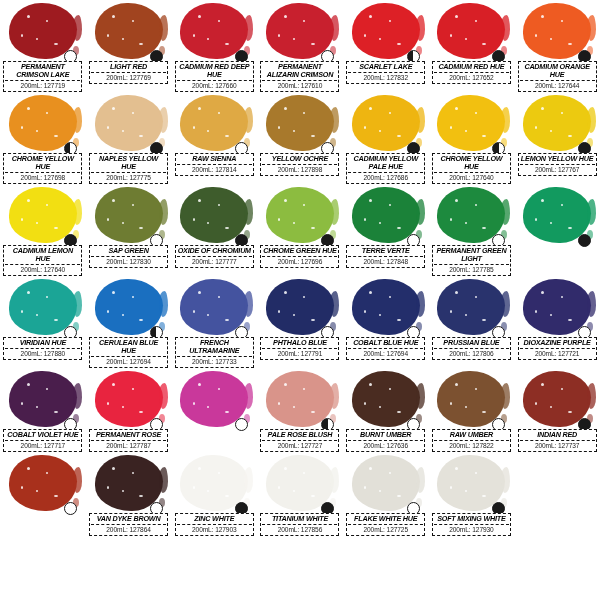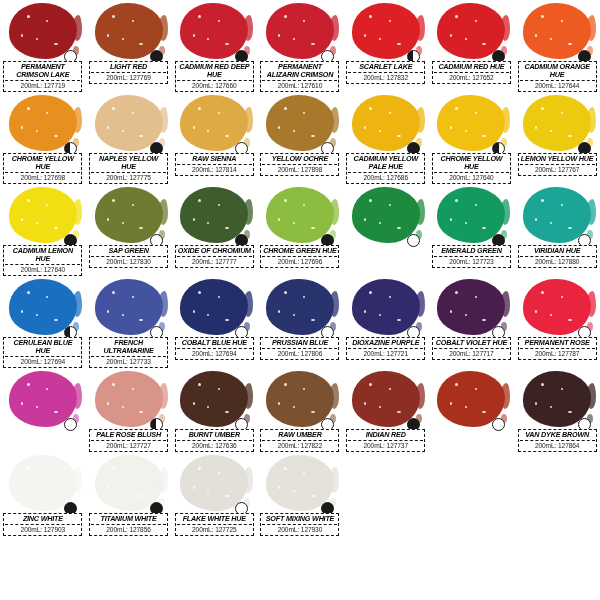--- a/index.html
+++ b/index.html
@@ -397,44 +397,60 @@
         </div>
         <span class="opacity-dot opaque" title="opaque"></span>
       </div>
       <div class="label-box">
         <div class="label-name">CHROME GREEN HUE</div>
         <div class="label-code">200mL: 127696</div>
       </div>
     </div>
     <div class="swatch-cell">
       <div class="blob-wrap">
+        <div class="blob" style="background: rgb(27, 130, 57);">
+          <span class="speck s1"></span>
+          <span class="speck s2"></span>
+          <span class="speck s3"></span>
+          <span class="speck s4"></span>
+          <span class="speck s5"></span>
+        </div>
+        <span class="opacity-dot transparent" title="transparent"></span>
+      </div>
+      <div class="label-box">
+        <div class="label-name">TERRE VERTE</div>
+        <div class="label-code">200mL: 127848</div>
+      </div>
+    </div>
+    <div class="swatch-cell">
+      <div class="blob-wrap">
         <div class="blob" style="background: rgb(29, 138, 62);">
           <span class="speck s1"></span>
           <span class="speck s2"></span>
           <span class="speck s3"></span>
           <span class="speck s4"></span>
           <span class="speck s5"></span>
         </div>
         <span class="opacity-dot transparent" title="transparent"></span>
       </div>
+      <div class="label-box">
+        <div class="label-name">PERMANENT GREEN LIGHT</div>
+        <div class="label-code">200mL: 127785</div>
+      </div>
     </div>
     <div class="swatch-cell">
       <div class="blob-wrap">
         <div class="blob" style="background: rgb(18, 154, 95);">
           <span class="speck s1"></span>
           <span class="speck s2"></span>
           <span class="speck s3"></span>
           <span class="speck s4"></span>
           <span class="speck s5"></span>
         </div>
         <span class="opacity-dot opaque" title="opaque"></span>
-      </div>
-      <div class="label-box">
-        <div class="label-name">EMERALD GREEN</div>
-        <div class="label-code">200mL: 127723</div>
       </div>
     </div>
     <div class="swatch-cell">
       <div class="blob-wrap">
         <div class="blob" style="background: rgb(27, 165, 150);">
           <span class="speck s1"></span>
           <span class="speck s2"></span>
           <span class="speck s3"></span>
           <span class="speck s4"></span>
           <span class="speck s5"></span>
@@ -469,20 +485,36 @@
           <span class="speck s2"></span>
           <span class="speck s3"></span>
           <span class="speck s4"></span>
           <span class="speck s5"></span>
         </div>
         <span class="opacity-dot transparent" title="transparent"></span>
       </div>
       <div class="label-box">
         <div class="label-name">FRENCH ULTRAMARINE</div>
         <div class="label-code">200mL: 127733</div>
+      </div>
+    </div>
+    <div class="swatch-cell">
+      <div class="blob-wrap">
+        <div class="blob" style="background: rgb(34, 44, 102);">
+          <span class="speck s1"></span>
+          <span class="speck s2"></span>
+          <span class="speck s3"></span>
+          <span class="speck s4"></span>
+          <span class="speck s5"></span>
+        </div>
+        <span class="opacity-dot transparent" title="transparent"></span>
+      </div>
+      <div class="label-box">
+        <div class="label-name">PHTHALO BLUE</div>
+        <div class="label-code">200mL: 127791</div>
       </div>
     </div>
     <div class="swatch-cell">
       <div class="blob-wrap">
         <div class="blob" style="background: rgb(35, 46, 107);">
           <span class="speck s1"></span>
           <span class="speck s2"></span>
           <span class="speck s3"></span>
           <span class="speck s4"></span>
           <span class="speck s5"></span>

